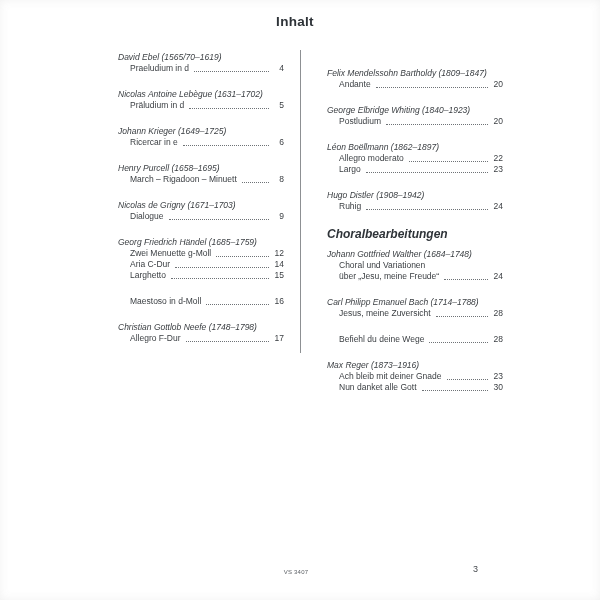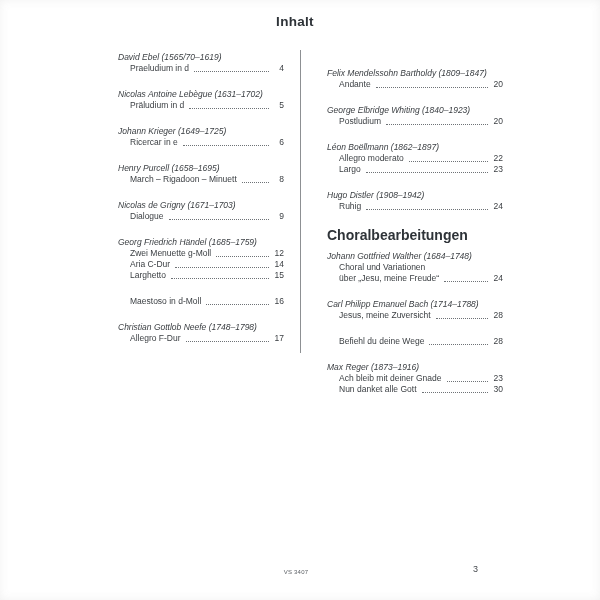--- a/index.html
+++ b/index.html
@@ -65,24 +65,25 @@
     border-bottom: 1px dotted #6e7276;
     margin: 0 4px 2px 5px;
     min-width: 8px;
   }
   .page-num {
     flex: 0 0 auto;
     min-width: 11px;
     text-align: right;
   }
   .section-heading {
-    font-size: 14px;
+    font-size: 12px;
     font-weight: bold;
     color: #2e3338;
     margin: 10px 0 8px 0;
+    font-style: italic;
   }
   .footer-edition {
     position: absolute;
     top: 569px;
     left: 0;
     width: 592px;
     text-align: center;
     font-size: 6px;
     color: #5a5e63;
     letter-spacing: 0.2px;

